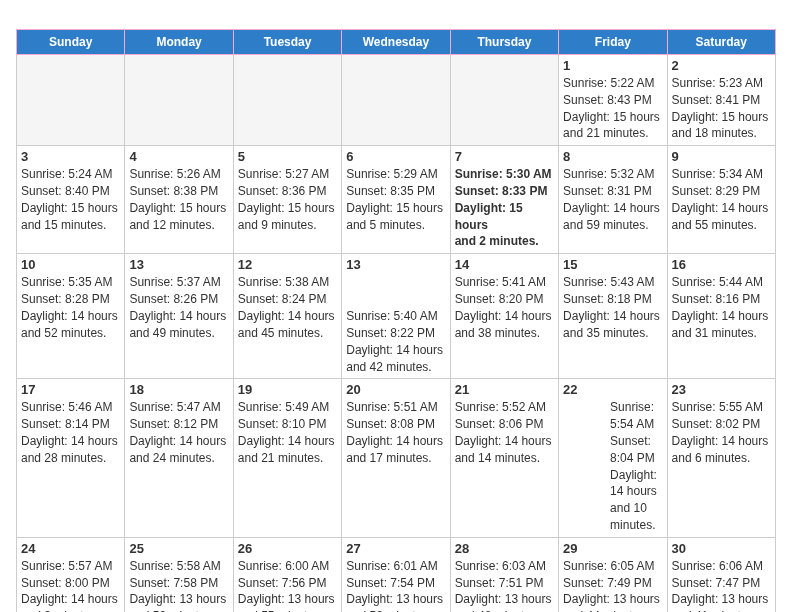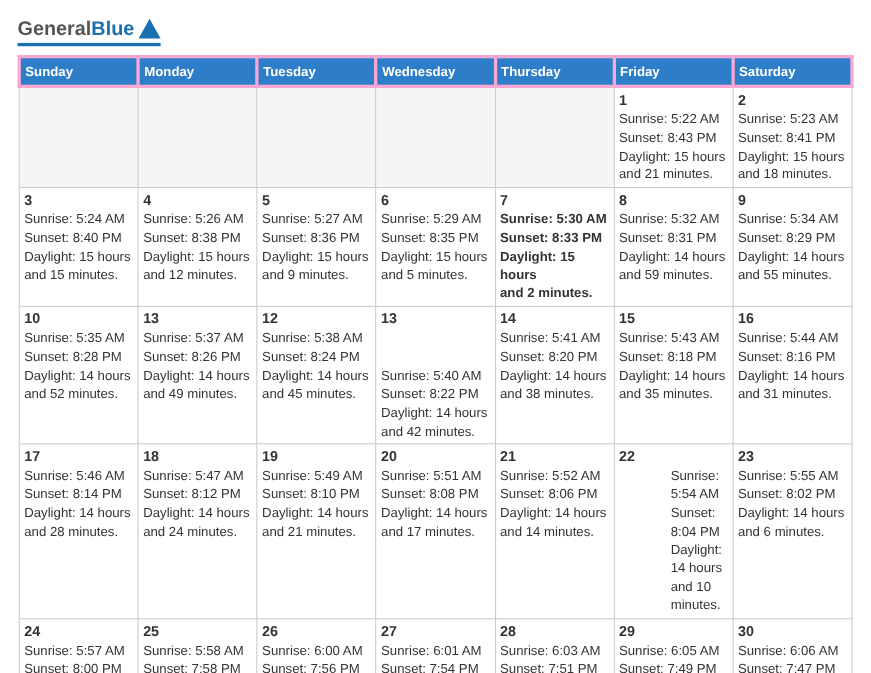--- a/index.html
+++ b/index.html
@@ -61,22 +61,22 @@
       width: 100%;
       border-collapse: collapse;
       border: 1px solid #ccc;
     }
     .calendar th {
       background-color: #2d7dc8;
       color: #fff;
       font-size: 12px;
       font-weight: bold;
       padding: 5px 4px;
-      text-align: left;
-      border: 3px solid #f9a8d4;
+      text-align: center;
+      border: 1px solid #f9a8d4;
     }
     .calendar td {
       vertical-align: top;
       border: 1px solid #ccc;
       padding: 3px 4px;
       width: calc(100% / 7);
       min-height: 70px;
       font-size: 9.5px;
       color: #333;
       background: #fff;
@@ -97,25 +97,20 @@
     }
     .last-row td {
       min-height: 55px;
     }
   </style>
 </head>
 <body>
 
 <div class="header-area">
   <div class="logo">
-    <div class="logo-text">
-      <span class="logo-general">General</span>
-      <span class="logo-blue">Blue</span>
-      <div class="logo-triangle"></div>
-    </div>
     <div class="logo-underline"></div>
   </div>
   <div class="title-area">
     <div class="calendar-title"></div>
     <div class="calendar-subtitle"></div>
   </div>
 </div>
 
 <table class="calendar">
   <thead>

